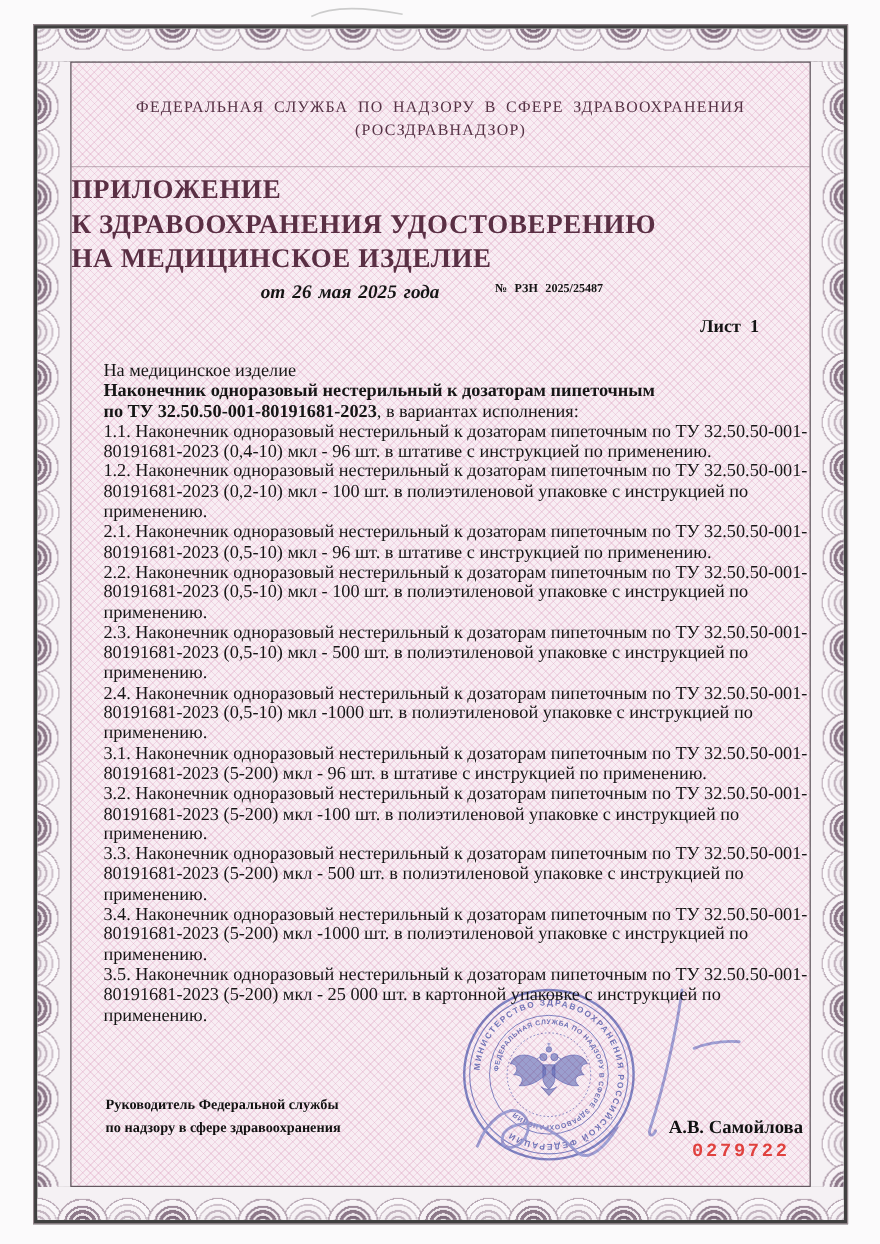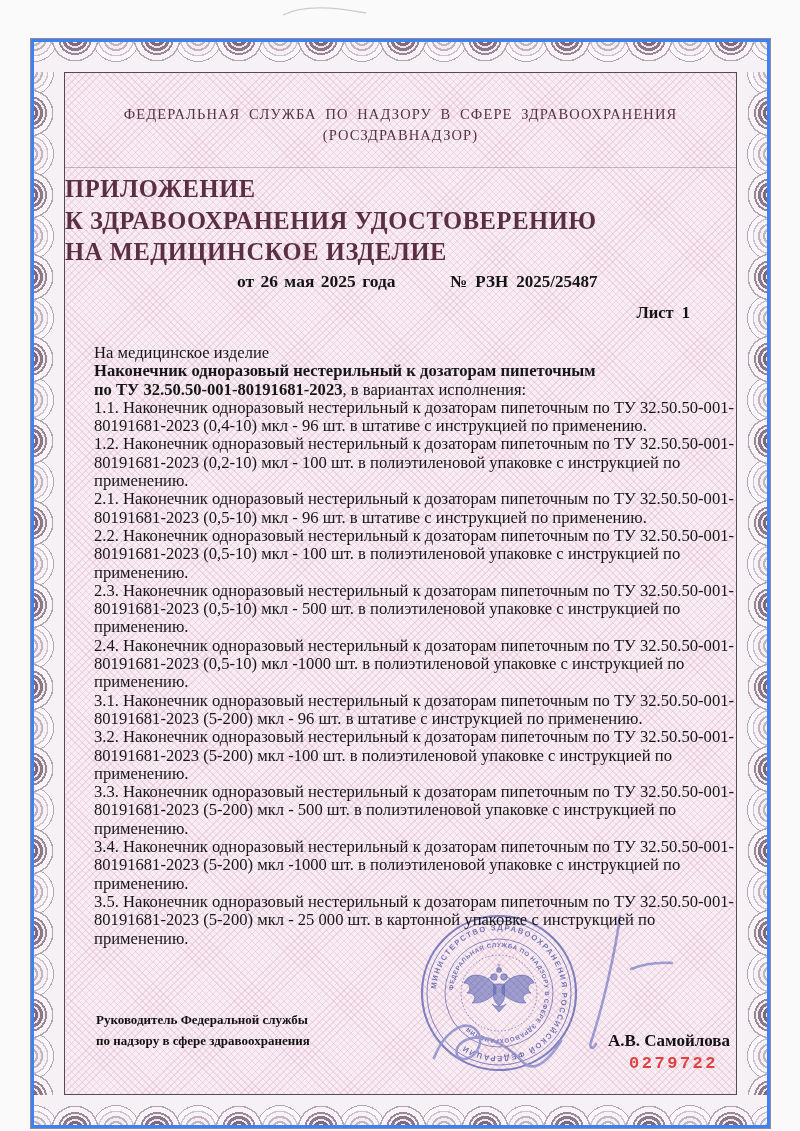--- a/index.html
+++ b/index.html
@@ -4,22 +4,22 @@
 <style>
   html,body{margin:0;padding:0;}
   body{
     width:800px;height:1131px;position:relative;overflow:hidden;
     background:#fbfafb;
     font-family:"Liberation Serif", serif;
   }
   .page{position:absolute;inset:0;}
   
   .cert{
-    position:absolute;left:30px;top:38px;width:739px;height:1089px;
-    background:#3b82f6;border:1px solid #97898f;
+    position:absolute;left:30px;top:22px;width:739px;height:1089px;
+    background:#404040;border:1px solid #97898f;
   }
   
   .band{position:absolute;background-color:#f5f1f4;}
   .band-top{left:3px;right:3px;top:3px;height:30px;
     background-image:
       radial-gradient(circle 30px at 50% -4px, rgba(0,0,0,0) 0 5px, #7e6a7c 5px 8px, #ece5ea 8px 10px, #8c7788 10px 13px, #f2edf1 13px 15px, #9a8697 15px 17px, #f7f3f6 17px 22px, #b5a4b1 22px 23.5px, rgba(0,0,0,0) 23.5px),
       radial-gradient(circle 30px at 50% -4px, rgba(0,0,0,0) 0 6px, #c3b4c0 6px 8px, #f3eef2 8px 11px, #c3b4c0 11px 13px, #f6f2f5 13px 17px, #cec1cb 17px 18.5px, #faf8fa 18.5px 23px, #b5a4b1 23px 24px, rgba(0,0,0,0) 24px);
     background-size:82px 30px,82px 30px;background-position:0 0,41px 0;background-repeat:repeat-x,repeat-x;}
   .band-bottom{left:3px;right:3px;bottom:3px;height:30px;
     background-image:
@@ -43,22 +43,22 @@
     background-image:
       repeating-linear-gradient(45deg, rgba(219,157,189,.30) 0 1px, rgba(0,0,0,0) 1px 5px),
       repeating-linear-gradient(-45deg, rgba(219,157,189,.30) 0 1px, rgba(0,0,0,0) 1px 5px);
   }
   
   .agency{position:absolute;top:31px;left:0;right:0;text-align:center;
     color:#553245;font-size:14.5px;line-height:21px;letter-spacing:1.1px;word-spacing:4px;}
   .divider{position:absolute;top:94px;left:0;right:0;border-top:1px solid rgba(125,99,114,.40);}
   .doc-title{position:absolute;top:100px;left:0;right:0;text-align:left;
     color:#5a2f44;font-weight:bold;font-size:24.5px;line-height:31.5px;letter-spacing:.6px;}
-  .date-text{position:absolute;top:198px;left:172px;font-weight:bold;font-size:17.5px;color:#141414;word-spacing:2px;}
-  .num-text{position:absolute;top:199px;left:385px;font-weight:bold;font-size:17px;color:#141414;word-spacing:4px;}
+  .date-text{position:absolute;top:198px;left:172px;font-weight:bold;font-size:17.5px;color:#141414;word-spacing:2px;font-style:italic;}
+  .num-text{position:absolute;top:199px;left:385px;font-weight:bold;font-size:11px;color:#141414;word-spacing:4px;}
   .sheet{position:absolute;top:230px;right:46px;font-weight:bold;font-size:16.5px;color:#141414;word-spacing:4px;}
   .bodytext{position:absolute;top:271px;left:29px;width:650px;
     font-size:16.6px;line-height:18.3px;color:#161616;}
   .bodytext p{margin:0;}
   .b{font-weight:bold;}
   .signer{position:absolute;left:31px;top:937px;font-weight:bold;font-size:13px;line-height:20.5px;color:#111;}
   .signer-name{position:absolute;right:6px;top:958px;font-weight:bold;font-size:17px;color:#111;}
   .serial{position:absolute;right:18px;top:981px;
     font-family:"Liberation Mono", monospace;font-weight:bold;font-size:17px;
     letter-spacing:2.5px;color:#e0413e;}

